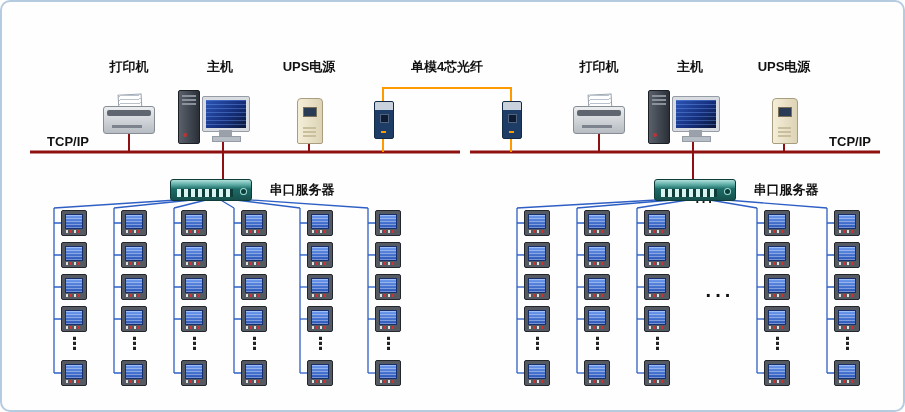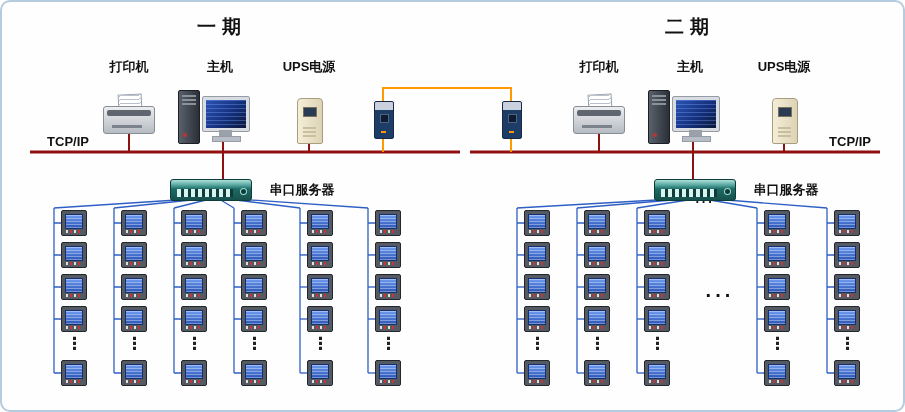--- a/index.html
+++ b/index.html
@@ -394,26 +394,25 @@
         <div class="meter-screen"></div>
         <div class="meter-btns"></div>
       </div>
       <div class="meter" style="left: 832px; top: 358px;">
         <div class="meter-screen"></div>
         <div class="meter-btns"></div>
       </div>
       <div class="vdots" style="left: 837px; top: 330px;">⋮</div>
     </div>
 
-  <div class="lbl title" style="left:160px;top:12px;width:120px;">一期</div>
-  <div class="lbl title" style="left:628px;top:12px;width:120px;">二期</div>
 
   <div class="lbl" style="left:87px;top:56px;width:80px;">打印机</div>
   <div class="lbl" style="left:183px;top:56px;width:70px;">主机</div>
   <div class="lbl" style="left:267px;top:56px;width:80px;">UPS电源</div>
+  <div class="lbl" style="left:382px;top:56px;width:126px;">单模4芯光纤</div>
   <div class="lbl" style="left:557px;top:56px;width:80px;">打印机</div>
   <div class="lbl" style="left:653px;top:56px;width:70px;">主机</div>
   <div class="lbl" style="left:742px;top:56px;width:80px;">UPS电源</div>
 
   <div class="lbl" style="left:36px;top:132px;width:60px;">TCP/IP</div>
   <div class="lbl" style="left:818px;top:132px;width:60px;">TCP/IP</div>
 
   <div class="lbl" style="left:252px;top:179px;width:96px;">串口服务器</div>
   <div class="lbl" style="left:736px;top:179px;width:96px;">串口服务器</div>
 

